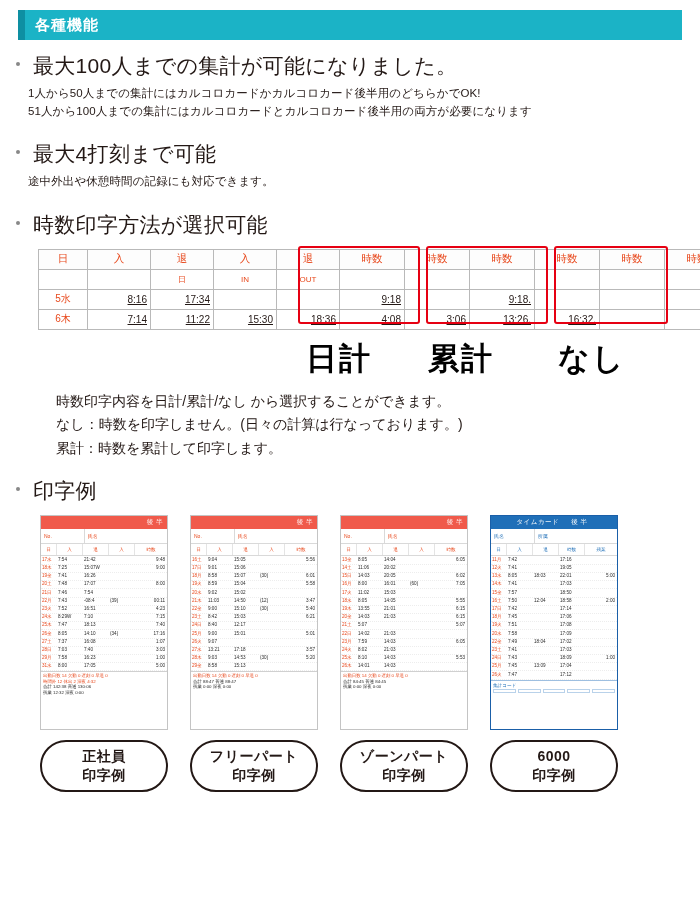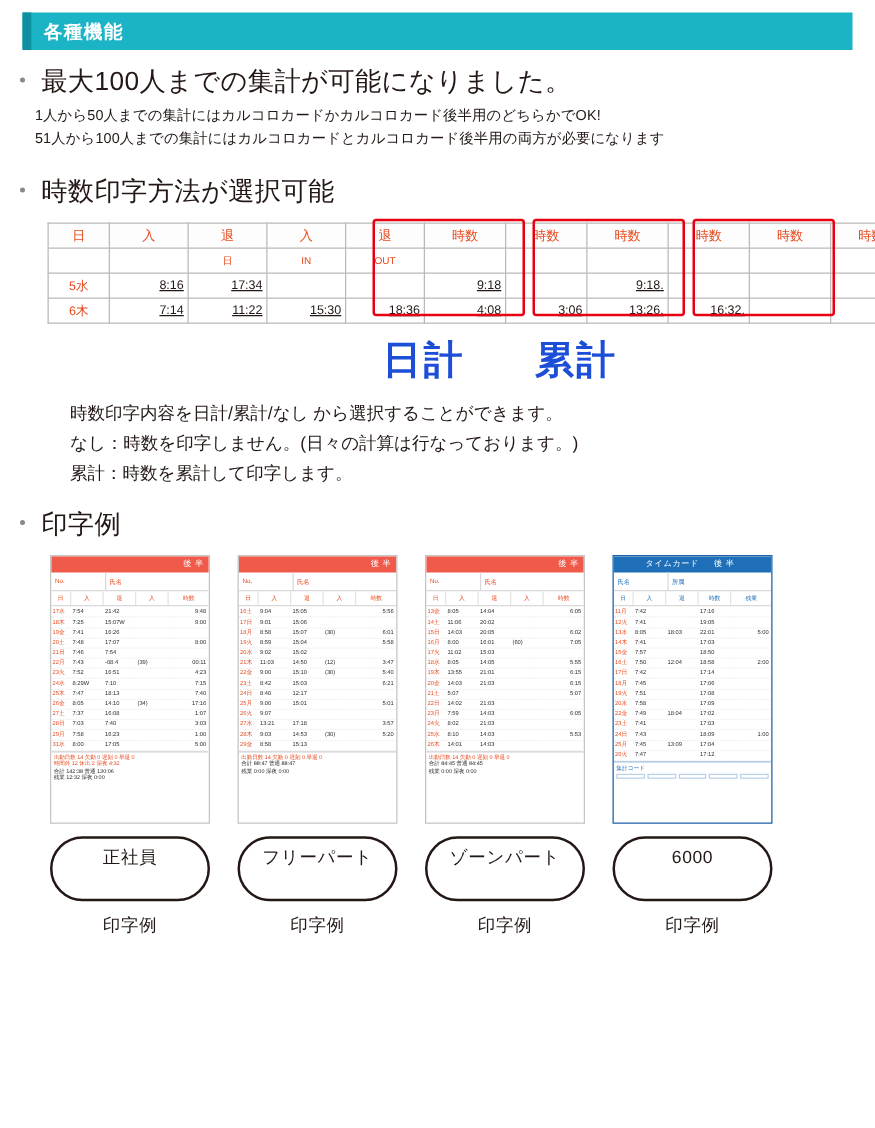--- a/index.html
+++ b/index.html
@@ -136,21 +136,21 @@
   .labels-row {
     position: relative;
     margin: 8px 0 0 10px;
     width: 630px;
     height: 42px;
   }
   .big-label {
     position: absolute;
     font-size: 31px;
     font-weight: bold;
-    color: #1d4ed8;
+    color: #000000;
     letter-spacing: 2px;
     font-family: "DejaVu Sans", sans-serif;
   }
   .bl1 { left: 268px; top: 0; }
   .bl2 { left: 390px; top: 0; }
   .bl3 { left: 520px; top: 0; }
 
   .explain {
     margin: 10px 0 0 28px;
     font-size: 14px;
@@ -300,24 +300,23 @@
     border: 2px solid #231815;
     border-radius: 26px;
     display: flex;
     flex-direction: column;
     align-items: center;
     justify-content: center;
     box-sizing: border-box;
   }
   .caption span {
     font-size: 14px;
-    font-weight: normal;
+    font-weight: bold;
     line-height: 1.35;
     letter-spacing: 0.5px;
-    margin-top: 36px;
   }
 </style>
 </head>
 <body>
 
 <div class="page">
 
   <div class="header-bar">
     <div class="header-title">各種機能</div>
   </div>
@@ -325,20 +324,25 @@
   <div class="content">
 
     <div class="sec s1">
       <div class="bullet"></div>
       <p class="sec-title">最大100人までの集計が可能になりました。</p>
       <p class="sec-sub">1人から50人までの集計にはカルコロカードかカルコロカード後半用のどちらかでOK!</p>
       <p class="sec-sub" style="margin-top:0;">51人から100人までの集計にはカルコロカードとカルコロカード後半用の両方が必要になります</p>
     </div>
 
 
+    <div class="sec s3">
+      <div class="bullet"></div>
+      <p class="sec-title">最大4打刻まで可能</p>
+      <p class="sec-sub">途中外出や休憩時間の記録にも対応できます。</p>
+    </div>
 
     <div class="sec s4">
       <div class="bullet"></div>
       <p class="sec-title">時数印字方法が選択可能</p>
 
       <div class="tc-wrap">
         <table class="tc">
           <tbody>
               <tr>
             <th class="col-day">日</th>
@@ -395,20 +399,21 @@
         </tbody>
           </table>
         <div class="redbox rb1"></div>
         <div class="redbox rb2"></div>
         <div class="redbox rb3"></div>
       </div>
 
       <div class="labels-row">
         <div class="big-label bl1">日計</div>
         <div class="big-label bl2">累計</div>
+        <div class="big-label bl3">なし</div>
       </div>
 
       <div class="explain">
         <div>時数印字内容を日計/累計/なし から選択することができます。</div>
         <div>なし：時数を印字しません。(日々の計算は行なっております。)</div>
         <div>累計：時数を累計して印字します。</div>
       </div>
     </div>
 
     <div class="sec s5">

